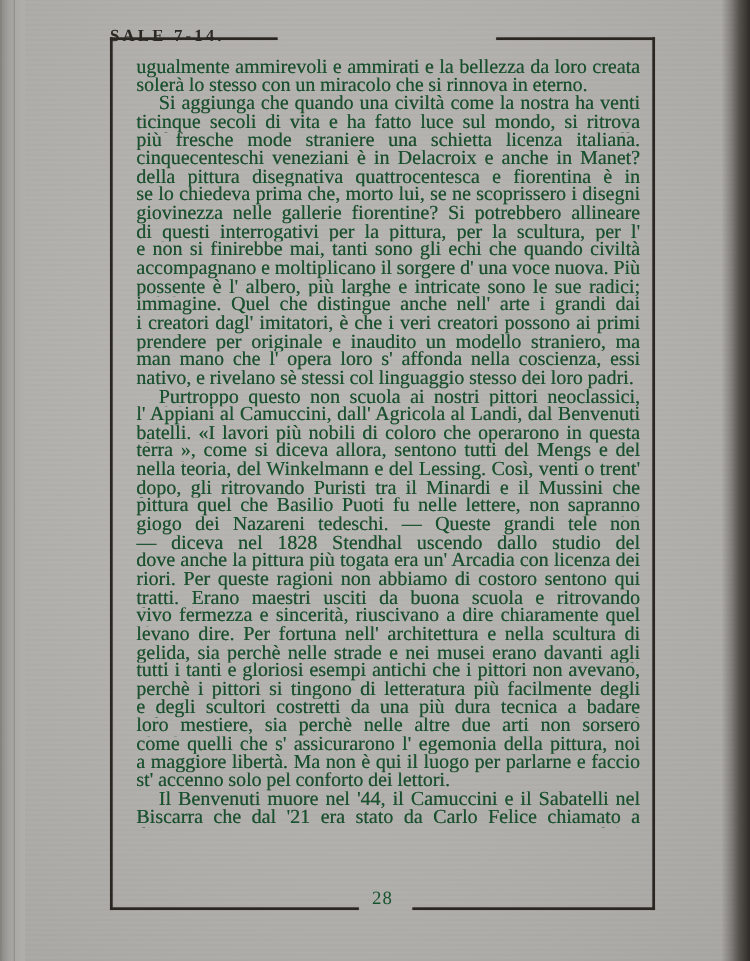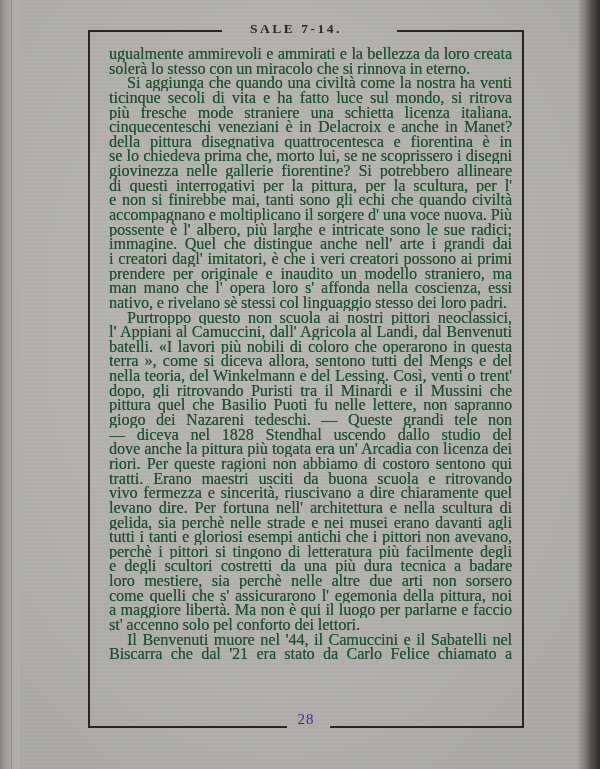--- a/index.html
+++ b/index.html
@@ -34,26 +34,26 @@
   .frame-seg{position:absolute;background:#2a2722;box-shadow:0 0 0.6px rgba(40,36,30,0.8);}
   .fr-left  {left:88px; top:30px; width:2px; height:698px;}
   .fr-right {left:522px;top:30px; width:2px; height:698px;}
   .fr-top-a {left:88px; top:30px; width:134px;height:2px;}
   .fr-top-b {left:397px;top:30px; width:127px;height:2px;}
   .fr-bot-a {left:88px; top:726px;width:199px;height:2px;}
   .fr-bot-b {left:330px;top:726px;width:194px;height:2px;}
 
   .running-head{
     position:absolute;top:21px;left:88px;width:416px;height:17px;
-    text-align:center;font-size:13.5px;font-weight:700;letter-spacing:2.5px;
+    font-size:13.5px;font-weight:700;letter-spacing:2.5px;
     color:#2b2824;
   }
   .page-number{
     position:absolute;top:711px;left:88px;width:436px;height:18px;
-    text-align:center;font-size:15px;letter-spacing:1px;color:#4c1d95;
+    text-align:center;font-size:15px;letter-spacing:1px;color:#14532d;
   }
 
   .text-block{
     position:absolute;left:109px;top:47px;width:403px;
     color:#14532d;font-size:16px;
     text-shadow:0.25px 0 0.35px rgba(33,30,26,0.55);
     word-spacing:-0.2px;
   }
   .line{
     height:14.65px;line-height:14.65px;

